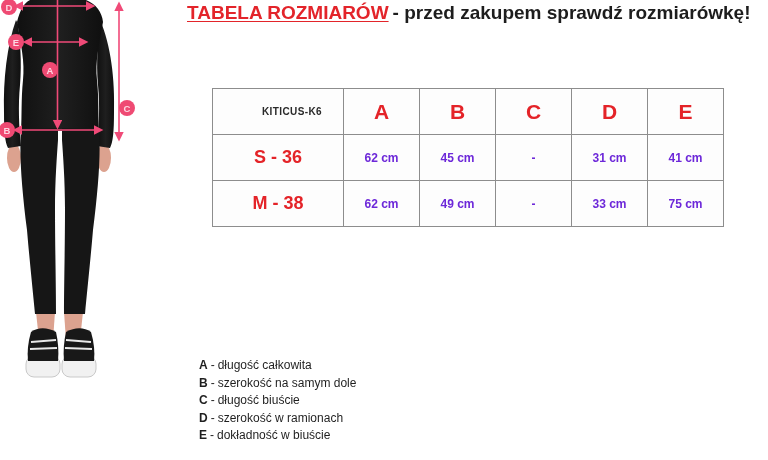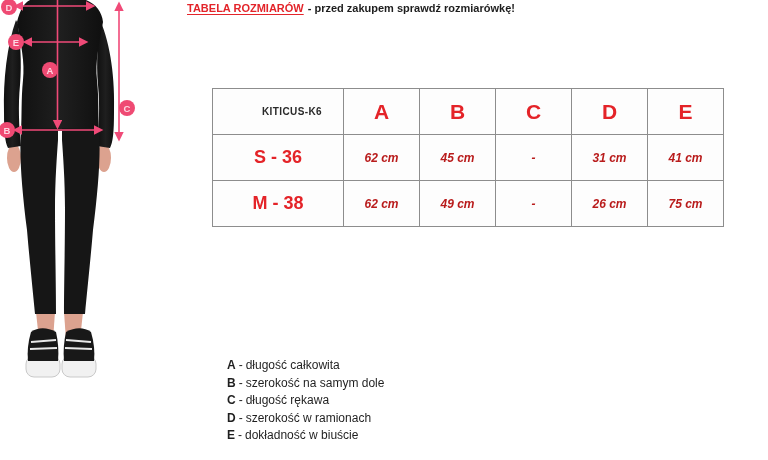--- a/index.html
+++ b/index.html
@@ -3,36 +3,36 @@
 <meta charset="utf-8">
 <style>
   html,body{margin:0;padding:0;background:#ffffff;}
   body{width:768px;height:460px;overflow:hidden;font-family:"Liberation Sans","DejaVu Sans",sans-serif;-webkit-font-smoothing:antialiased;}
   .canvas{position:relative;width:768px;height:460px;background:#ffffff;}
 
   
   .photo{position:absolute;left:0;top:0;width:190px;height:385px;}
 
   
-  .header-line{position:absolute;left:187px;top:2px;font-size:11px;font-weight:bold;color:#1d1d1d;white-space:nowrap;}
+  .header-line{position:absolute;left:187px;top:2px;font-size:19px;font-weight:bold;color:#1d1d1d;white-space:nowrap;}
   .header-line .title{color:#e3242a;text-decoration:underline;text-underline-offset:2px;margin-right:4px;}
   .bullets{position:absolute;left:203px;top:16px;margin:0;padding:0 0 0 16px;list-style:disc;}
   .bullets li{font-size:12.5px;font-weight:bold;color:#1d1d1d;line-height:18px;}
 
   
   .size-table{position:absolute;left:212px;top:88px;border-collapse:collapse;table-layout:fixed;width:511px;background:#fdfdfd;}
   .size-table td{border:1px solid #8d8d8d;text-align:center;vertical-align:middle;padding:0;}
   .size-table tr{height:46px;}
   td.code{font-size:10px;font-weight:bold;color:#2a2a2a;letter-spacing:.4px;padding-left:28px;}
   td.col-letter{font-size:21px;font-weight:bold;color:#e42328;}
   td.size{font-size:18px;font-weight:bold;color:#e42328;}
-  td.val{font-size:12px;font-weight:bold;color:#b91c1c;font-style:italic;}
+  td.val{font-size:12px;font-weight:bold;color:#6d28d9;}
 
   
-  .legend{position:absolute;left:199px;top:357px;margin-left:28px;}
+  .legend{position:absolute;left:199px;top:357px;}
   .legend-row{font-size:12px;color:#1f1f1f;line-height:17.6px;white-space:nowrap;}
   .legend-row .lg-letter{font-weight:bold;}
   .legend-row .lg-sep{margin:0 3px;}
 </style>
 </head>
 <body>
 
 <div class="canvas">
 
   <div class="photo">
@@ -137,35 +137,35 @@
         <td class="val">45 cm</td>
         <td class="val">-</td>
         <td class="val">31 cm</td>
         <td class="val">41 cm</td>
       </tr>
       <tr>
         <td class="size">M - 38</td>
         <td class="val">62 cm</td>
         <td class="val">49 cm</td>
         <td class="val">-</td>
-        <td class="val">26 cm</td>
+        <td class="val">33 cm</td>
         <td class="val">75 cm</td>
       </tr>
     </tbody>
   </table>
 
   <div class="legend">
     <div class="legend-row">
       <span class="lg-letter">A</span><span class="lg-sep">-</span><span class="lg-desc">długość całkowita</span>
     </div>
     <div class="legend-row">
       <span class="lg-letter">B</span><span class="lg-sep">-</span><span class="lg-desc">szerokość na samym dole</span>
     </div>
     <div class="legend-row">
-      <span class="lg-letter">C</span><span class="lg-sep">-</span><span class="lg-desc">długość rękawa</span>
+      <span class="lg-letter">C</span><span class="lg-sep">-</span><span class="lg-desc">długość biuście</span>
     </div>
     <div class="legend-row">
       <span class="lg-letter">D</span><span class="lg-sep">-</span><span class="lg-desc">szerokość w ramionach</span>
     </div>
     <div class="legend-row">
       <span class="lg-letter">E</span><span class="lg-sep">-</span><span class="lg-desc">dokładność w biuście</span>
     </div>
   </div>
 
 </div>

